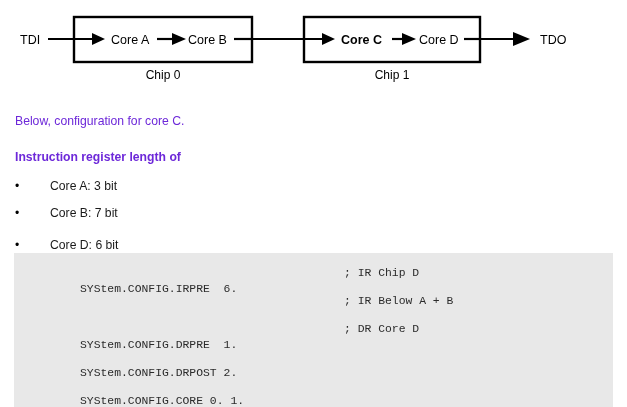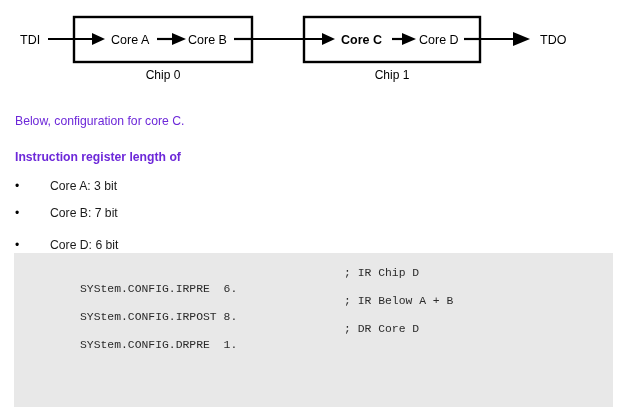--- a/index.html
+++ b/index.html
@@ -193,28 +193,29 @@
 </div>
 
 <div id="code-block">
 
   <div class="code-line" id="code-line-0">
     <span class="code-cmd">SYStem.CONFIG.IRPRE  6.</span>
     <span class="code-comment">; IR Chip D</span>
   </div>
 
   <div class="code-line" id="code-line-1">
-    <span class="code-cmd">SYStem.CONFIG.IRPOST 8.</span>
     <span class="code-comment">; IR Below A + B</span>
   </div>
 
   <div class="code-line" id="code-line-2">
     <span class="code-cmd">SYStem.CONFIG.DRPRE  1.</span>
     <span class="code-comment">; DR Core D</span>
   </div>
 
   <div class="code-line" id="code-line-3">
+    <span class="code-cmd">SYStem.CONFIG.DRPOST 2.</span>
   </div>
 
   <div class="code-line" id="code-line-4">
+    <span class="code-cmd">SYStem.CONFIG.CORE 0. 1.</span>
   </div>
 
 </div>
 
 </body></html>

